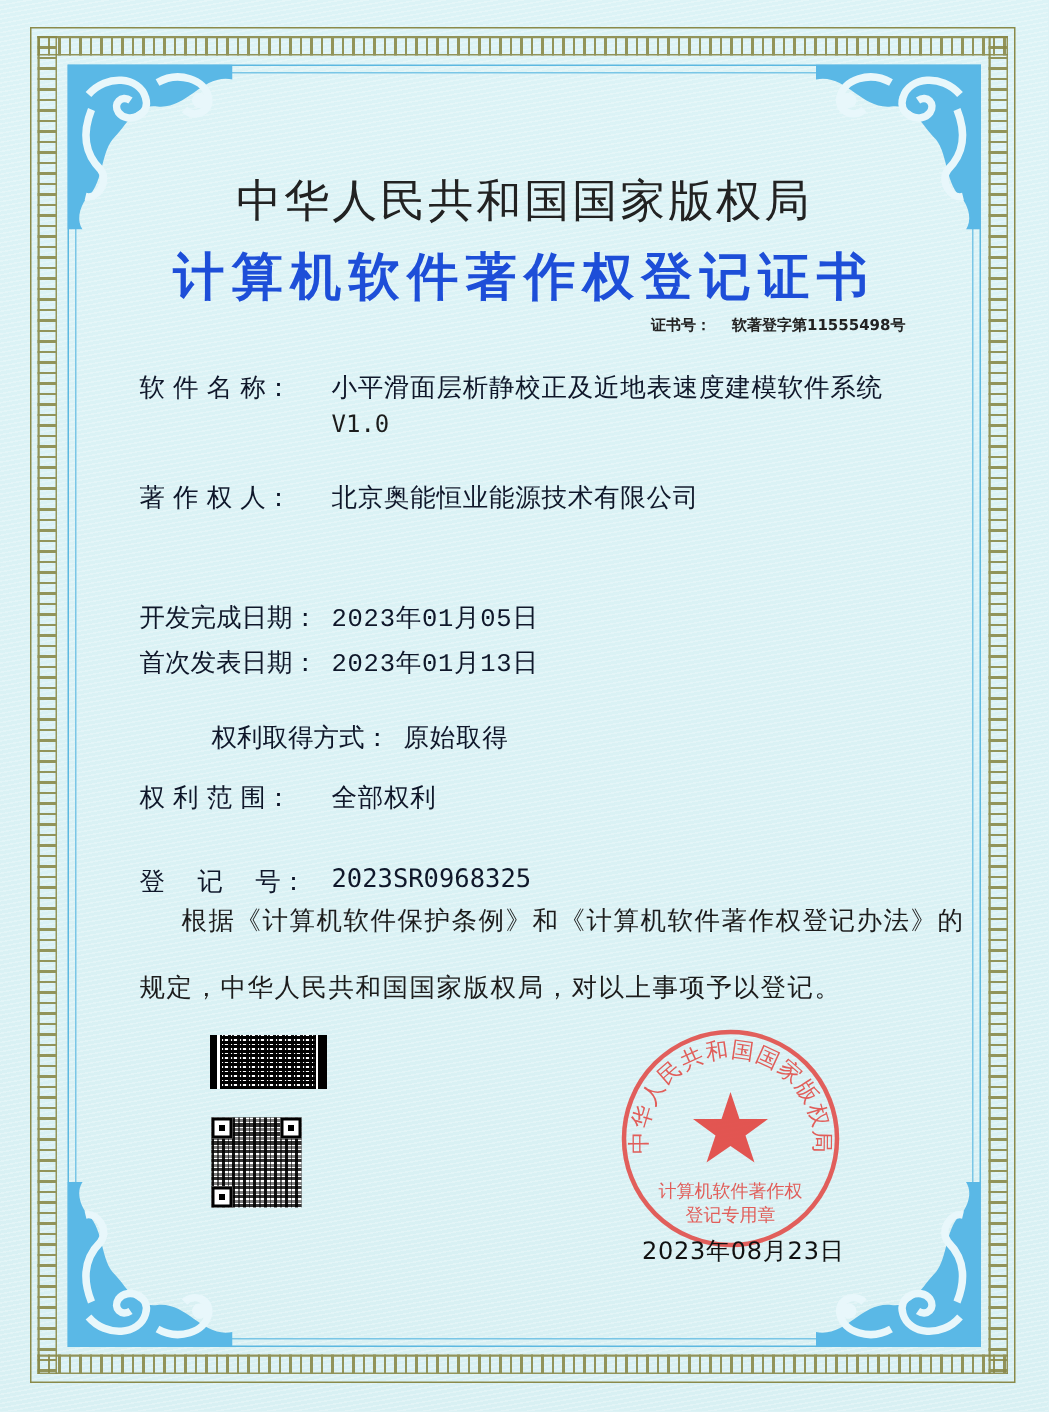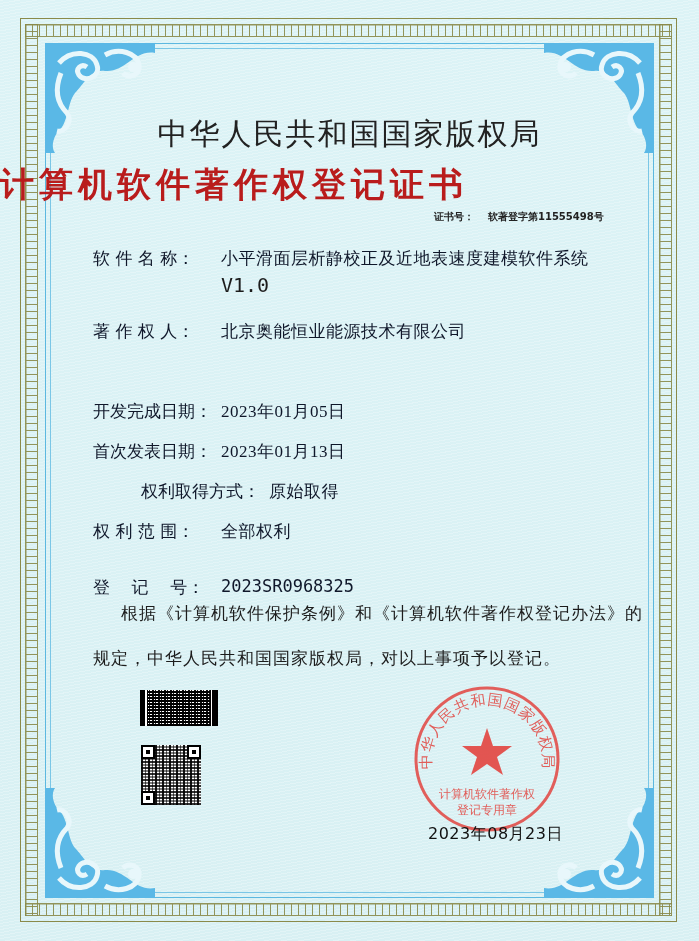--- a/index.html
+++ b/index.html
@@ -60,37 +60,37 @@
   .ornament.tr { right: 45px; top: 43px; transform: scaleX(-1); }
   .ornament.bl { left: 45px; bottom: 43px; transform: scaleY(-1); }
   .ornament.br { right: 45px; bottom: 43px; transform: scale(-1,-1); }
 
   .title-main {
     position: absolute; left: 0; width: 699px; top: 114px; text-align: center;
     font-family: "DejaVu Sans", "Liberation Sans", sans-serif;
     font-size: 30px; letter-spacing: 2px; color: #222; font-weight: normal;
   }
   .title-sub {
-    position: absolute; left: 0; width: 699px; top: 162px; 
-    font-size: 34px; letter-spacing: 5px; font-weight: bold; color: #b91c1c;
+    position: absolute; left: 0; width: 699px; top: 162px; text-align: center;
+    font-size: 34px; letter-spacing: 5px; font-weight: bold; color: #1d4ed8;
   }
   .cert-no {
     position: absolute; left: 434px; top: 210px; font-size: 10px; font-weight: bold;
     font-family: "DejaVu Sans", "Liberation Sans", sans-serif; color: #222;
   }
   .cert-no .lbl { margin-right: 14px; }
 
   .field {
     position: absolute; left: 93px; font-size: 17px; color: #0f172a;
     font-family: "DejaVu Sans", "Liberation Sans", sans-serif;
   }
   .field .label { display: inline-block; width: 112px; white-space: pre; }
   .field .value { position: absolute; left: 128px; top: 0; white-space: nowrap; font-family: "DejaVu Sans Mono", "Liberation Mono", monospace; }
-  .field .value.cjk { font-family: Liberation Serif, serif; letter-spacing: 0.5px; }
-  .value-line2 { position: absolute; left: 221px; top: 273px; font-size: 20px; font-family: "DejaVu Sans Mono", "Liberation Mono", monospace; }
+  .field .value.cjk { font-family: Liberation Mono, monospace; letter-spacing: 0.5px; }
+  .value-line2 { position: absolute; left: 221px; top: 273px; font-size: 16px; font-family: "DejaVu Sans Mono", "Liberation Mono", monospace; }
 
   .para {
     position: absolute; left: 93px; width: 540px; font-size: 17px;
     font-family: "DejaVu Sans", "Liberation Sans", sans-serif; color: #1c1c1c;
     letter-spacing: 1px; white-space: nowrap;
   }
   .para.p1 { top: 602px; text-indent: 28px; }
   .para.p2 { top: 647px; }
 
   .barcode {
@@ -182,21 +182,21 @@
 <div class="field" style="top:320px;">
   <span class="label">著 作 权 人：</span>
   <span class="value cjk">北京奥能恒业能源技术有限公司</span>
 </div>
 
 <div class="field" style="top:400px;">
   <span class="label">开发完成日期：</span>
   <span class="value cjk">2023年01月05日</span>
 </div>
 
-<div class="field" style="top:440px;text-align:center;">
+<div class="field" style="top:430px;text-align:center;">
   <span class="label">首次发表日期：</span>
   <span class="value cjk">2023年01月13日</span>
 </div>
 
 <div class="field" style="top:480px;margin-left:48px;">
   <span class="label">权利取得方式：</span>
   <span class="value cjk">原始取得</span>
 </div>
 
 <div class="field" style="top:520px;">

